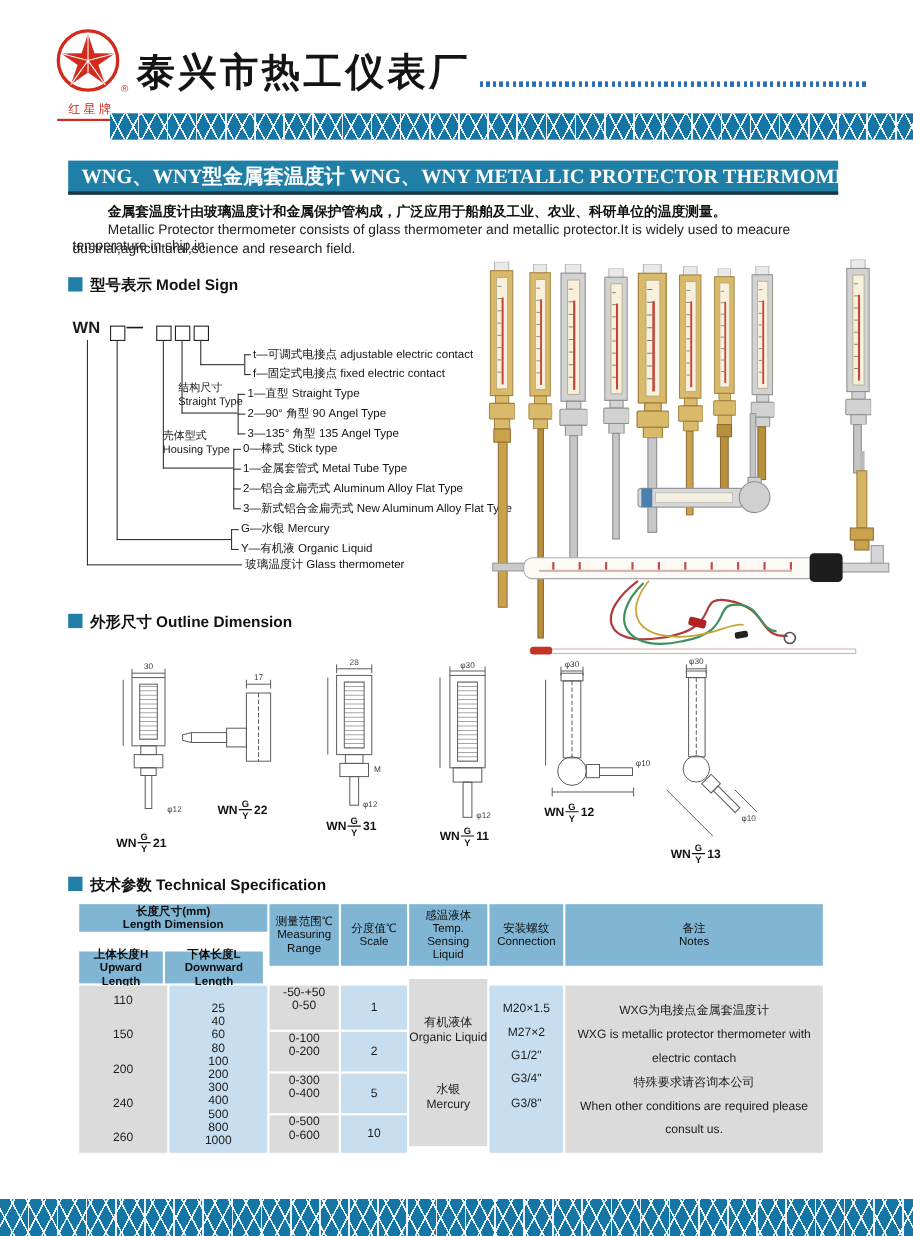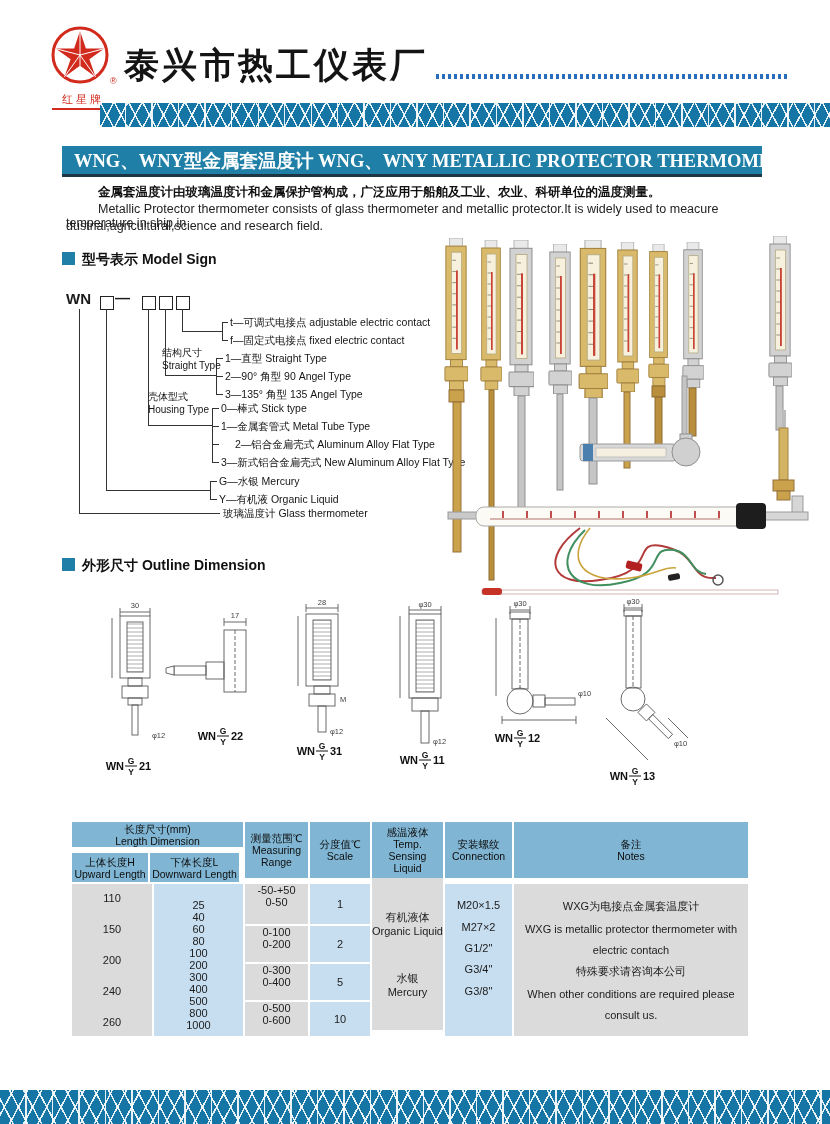--- a/index.html
+++ b/index.html
@@ -40,21 +40,21 @@
   .md-dash{position:absolute;left:53px;top:7px;font-size:15px;font-weight:bold;}
   .md-label{position:absolute;white-space:nowrap;line-height:15px;color:#151515;}
   .md-glabel{position:absolute;line-height:13px;font-size:10px;color:#151515;white-space:nowrap;}
 
   
   .spec-table{left:72px;top:822px;width:676px;font-size:10.5px;}
   .th-row{display:flex;gap:2px;}
   .th-cell{background:#80b6d4;display:flex;flex-direction:column;align-items:center;justify-content:center;
      line-height:12px;text-align:center;color:#0d0d0d;box-sizing:border-box;}
   .th-v{height:56px;}
-  .th-groupwrap{display:flex;flex-direction:column;gap:6px;width:171px;}
+  .th-groupwrap{display:flex;flex-direction:column;gap:18px;width:171px;font-weight:bold;}
   .th-group{height:25px;}
   .th-sub{display:flex;gap:2px;}
   .th-sub .th-cell{height:29px;}
   .tb-row{display:flex;gap:2px;margin-top:2px;height:152px;}
   .tb-col{box-sizing:border-box;font-size:11px;color:#1c1c1c;text-align:center;}
   .c-gray{background:#dbdbdb;}
   .c-blue{background:#c6def0;}
   .flexcol{display:flex;flex-direction:column;}
   .grp{box-sizing:border-box;display:flex;flex-direction:column;justify-content:flex-start;}
   .grp + .grp{border-top:2px solid #fff;}
@@ -135,21 +135,21 @@
     </div>
     <div class="md-label" style="left:163px;top:69px">1—直型 Straight Type</div>
     <div class="md-label" style="left:163px;top:87px">2—90° 角型 90 Angel Type</div>
     <div class="md-label" style="left:163px;top:105px">3—135° 角型 135 Angel Type</div>
     <div class="md-glabel" style="left:86px;top:108px">
       <div>壳体型式</div>
       <div>Housing Type</div>
     </div>
     <div class="md-label" style="left:159px;top:119px">0—棒式 Stick type</div>
     <div class="md-label" style="left:159px;top:137px">1—金属套管式 Metal Tube Type</div>
-    <div class="md-label" style="left:173px;top:155px">2—铝合金扁壳式 Aluminum Alloy Flat Type</div>
+    <div class="md-label" style="left:159px;top:155px">2—铝合金扁壳式 Aluminum Alloy Flat Type</div>
     <div class="md-label" style="left:159px;top:173px">3—新式铝合金扁壳式 New Aluminum Alloy Flat Type</div>
     <div class="md-label" style="left:157px;top:192px">G—水银 Mercury</div>
     <div class="md-label" style="left:157px;top:210px">Y—有机液 Organic Liquid</div>
     <div class="md-label" style="left:161px;top:224px">玻璃温度计 Glass thermometer</div>
   </div>
 
   <svg class="abs" style="left:430px;top:228px" width="400" height="372" viewBox="0 0 400 372">
     <defs>
       <symbol id="thead" viewBox="0 0 26 150" preserveAspectRatio="none">
         <rect x="6" y="0" width="14" height="9" fill="#e9e9e9" stroke="#b5b5b5"></rect>
@@ -383,20 +383,23 @@
     </g>
     <g>
       <text class="dwlab" x="562" y="182" text-anchor="end">WN</text>
       <text class="dwlab-s" x="569" y="176" text-anchor="middle">G</text>
       <line x1="563" y1="178" x2="575" y2="178" stroke="#111"></line>
       <text class="dwlab-s" x="569" y="187" text-anchor="middle">Y</text>
       <text class="dwlab" x="577" y="182">13</text>
     </g>
   </svg>
 
+  <div class="abs sec-head" style="left:62px;top:796px">
+    <span class="sq"></span><span>技术参数 Technical Specification</span>
+  </div>
 
   <div class="abs spec-table">
 
     <div class="th-row">
       <div class="th-groupwrap">
         <div class="th-cell th-group">
           <div>长度尺寸(mm)</div>
           <div>Length Dimension</div>
         </div>
         <div class="th-sub">

